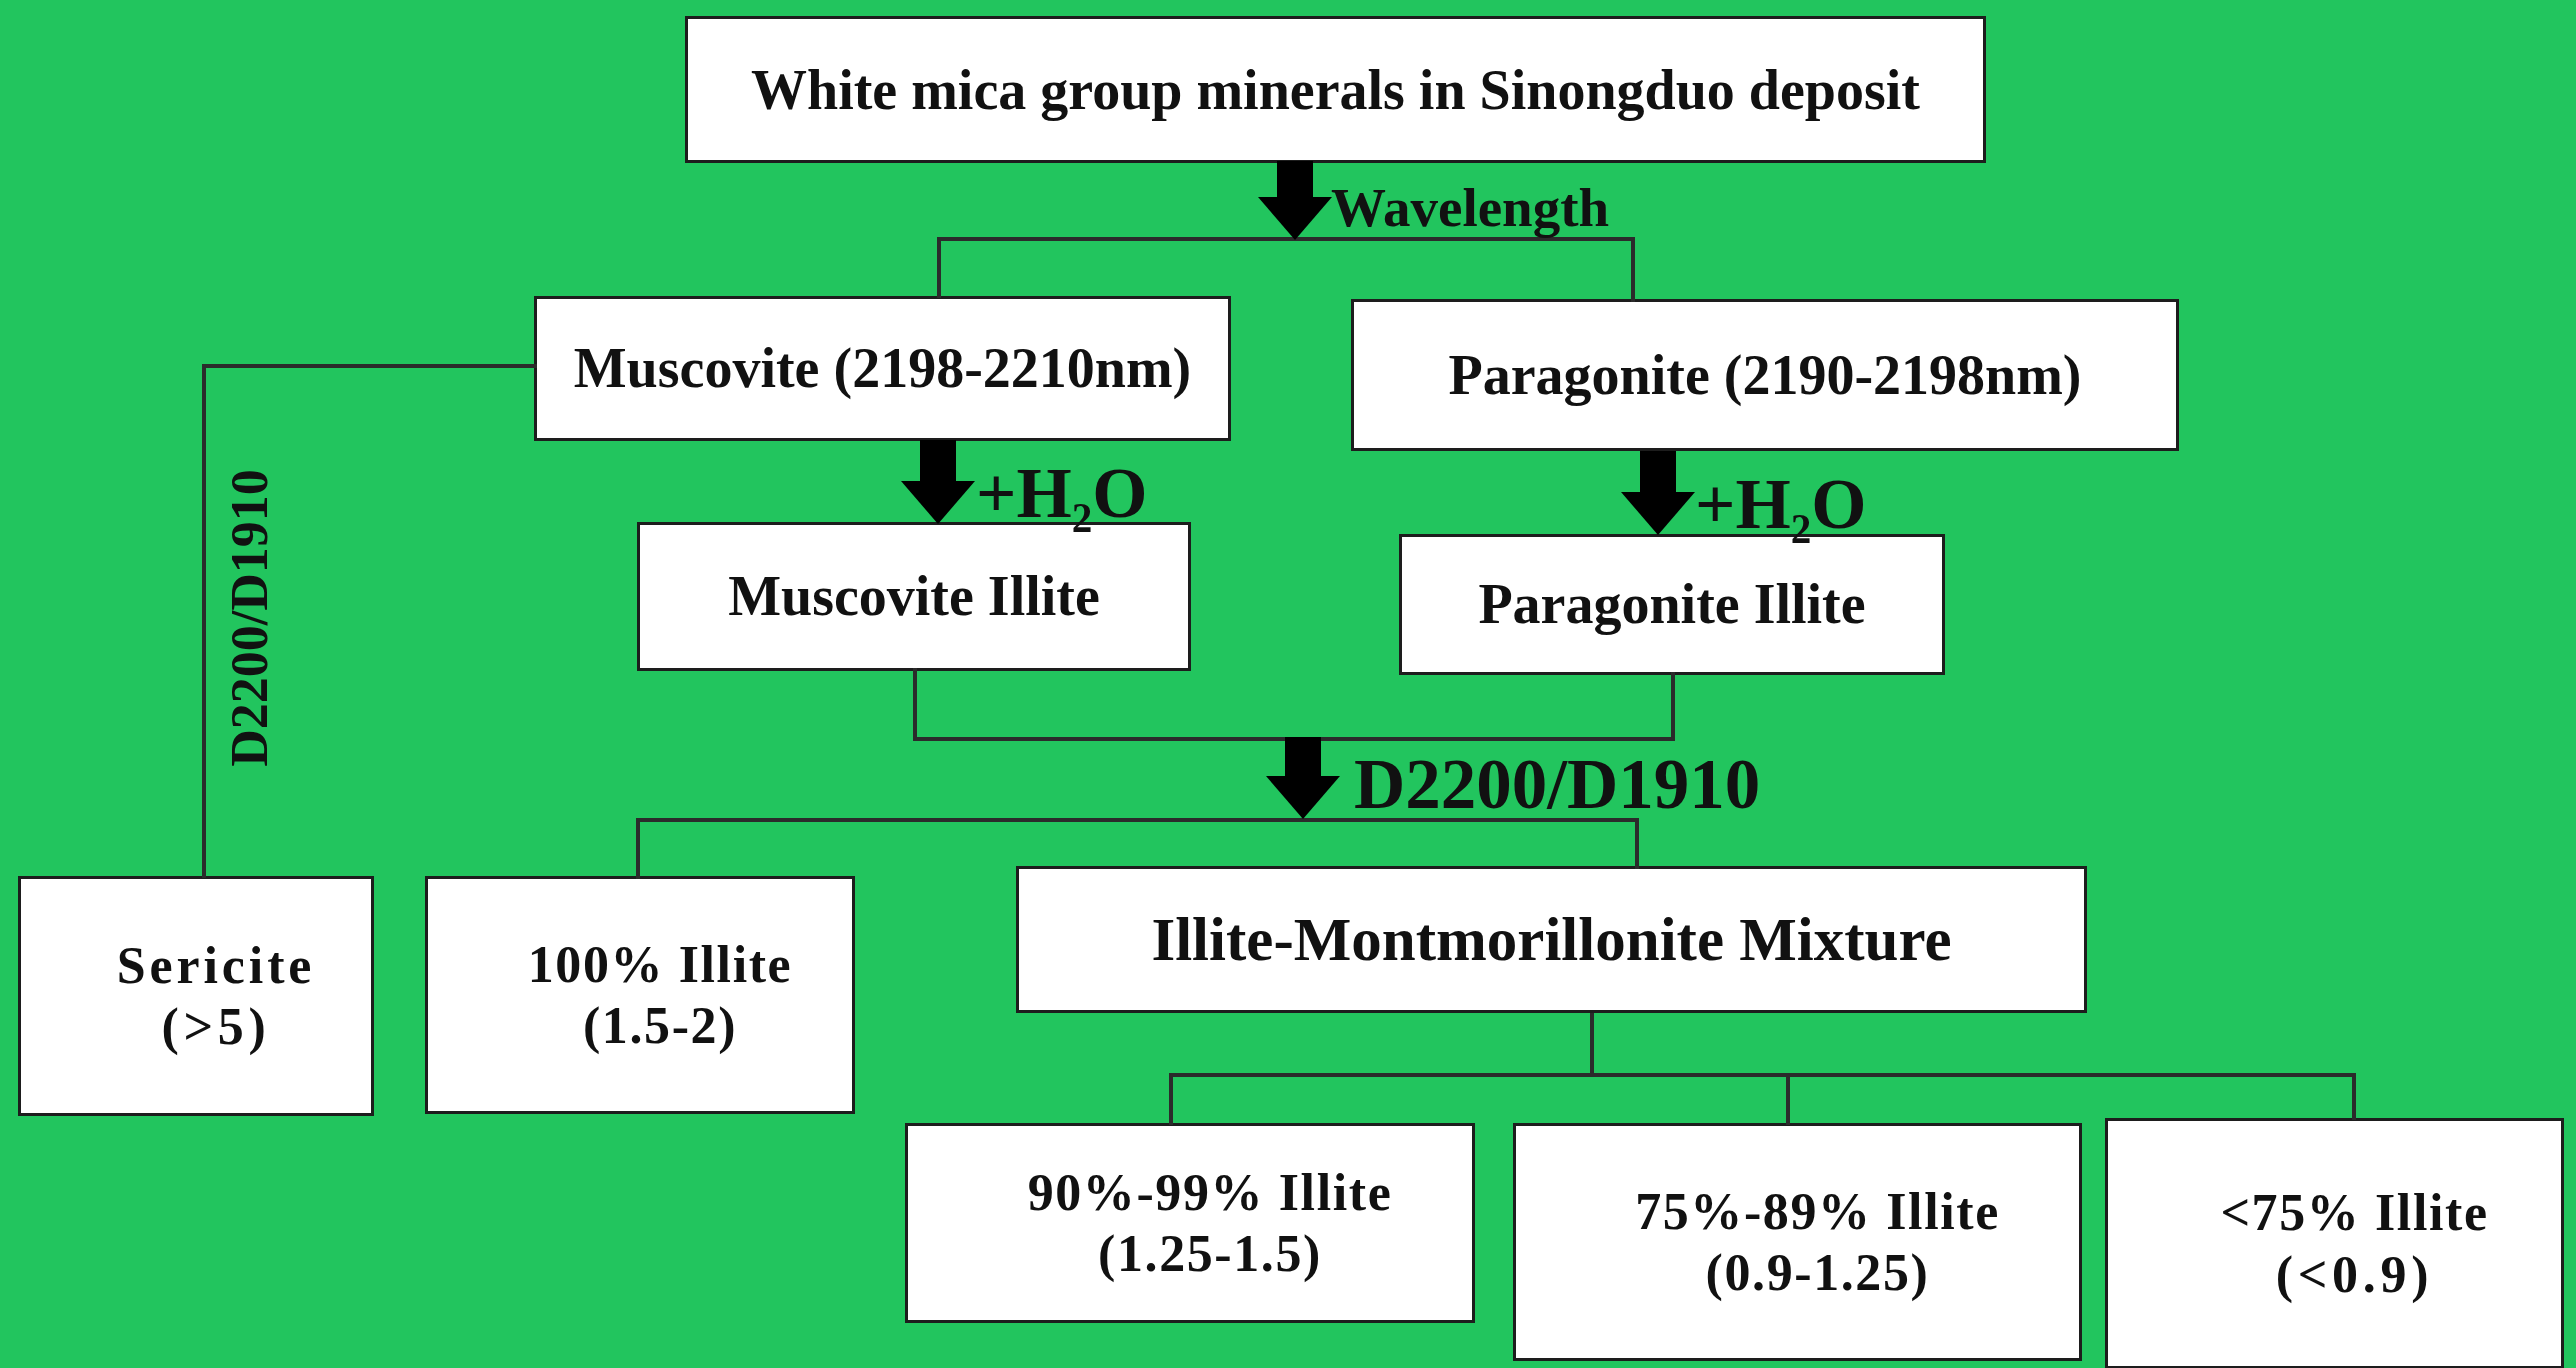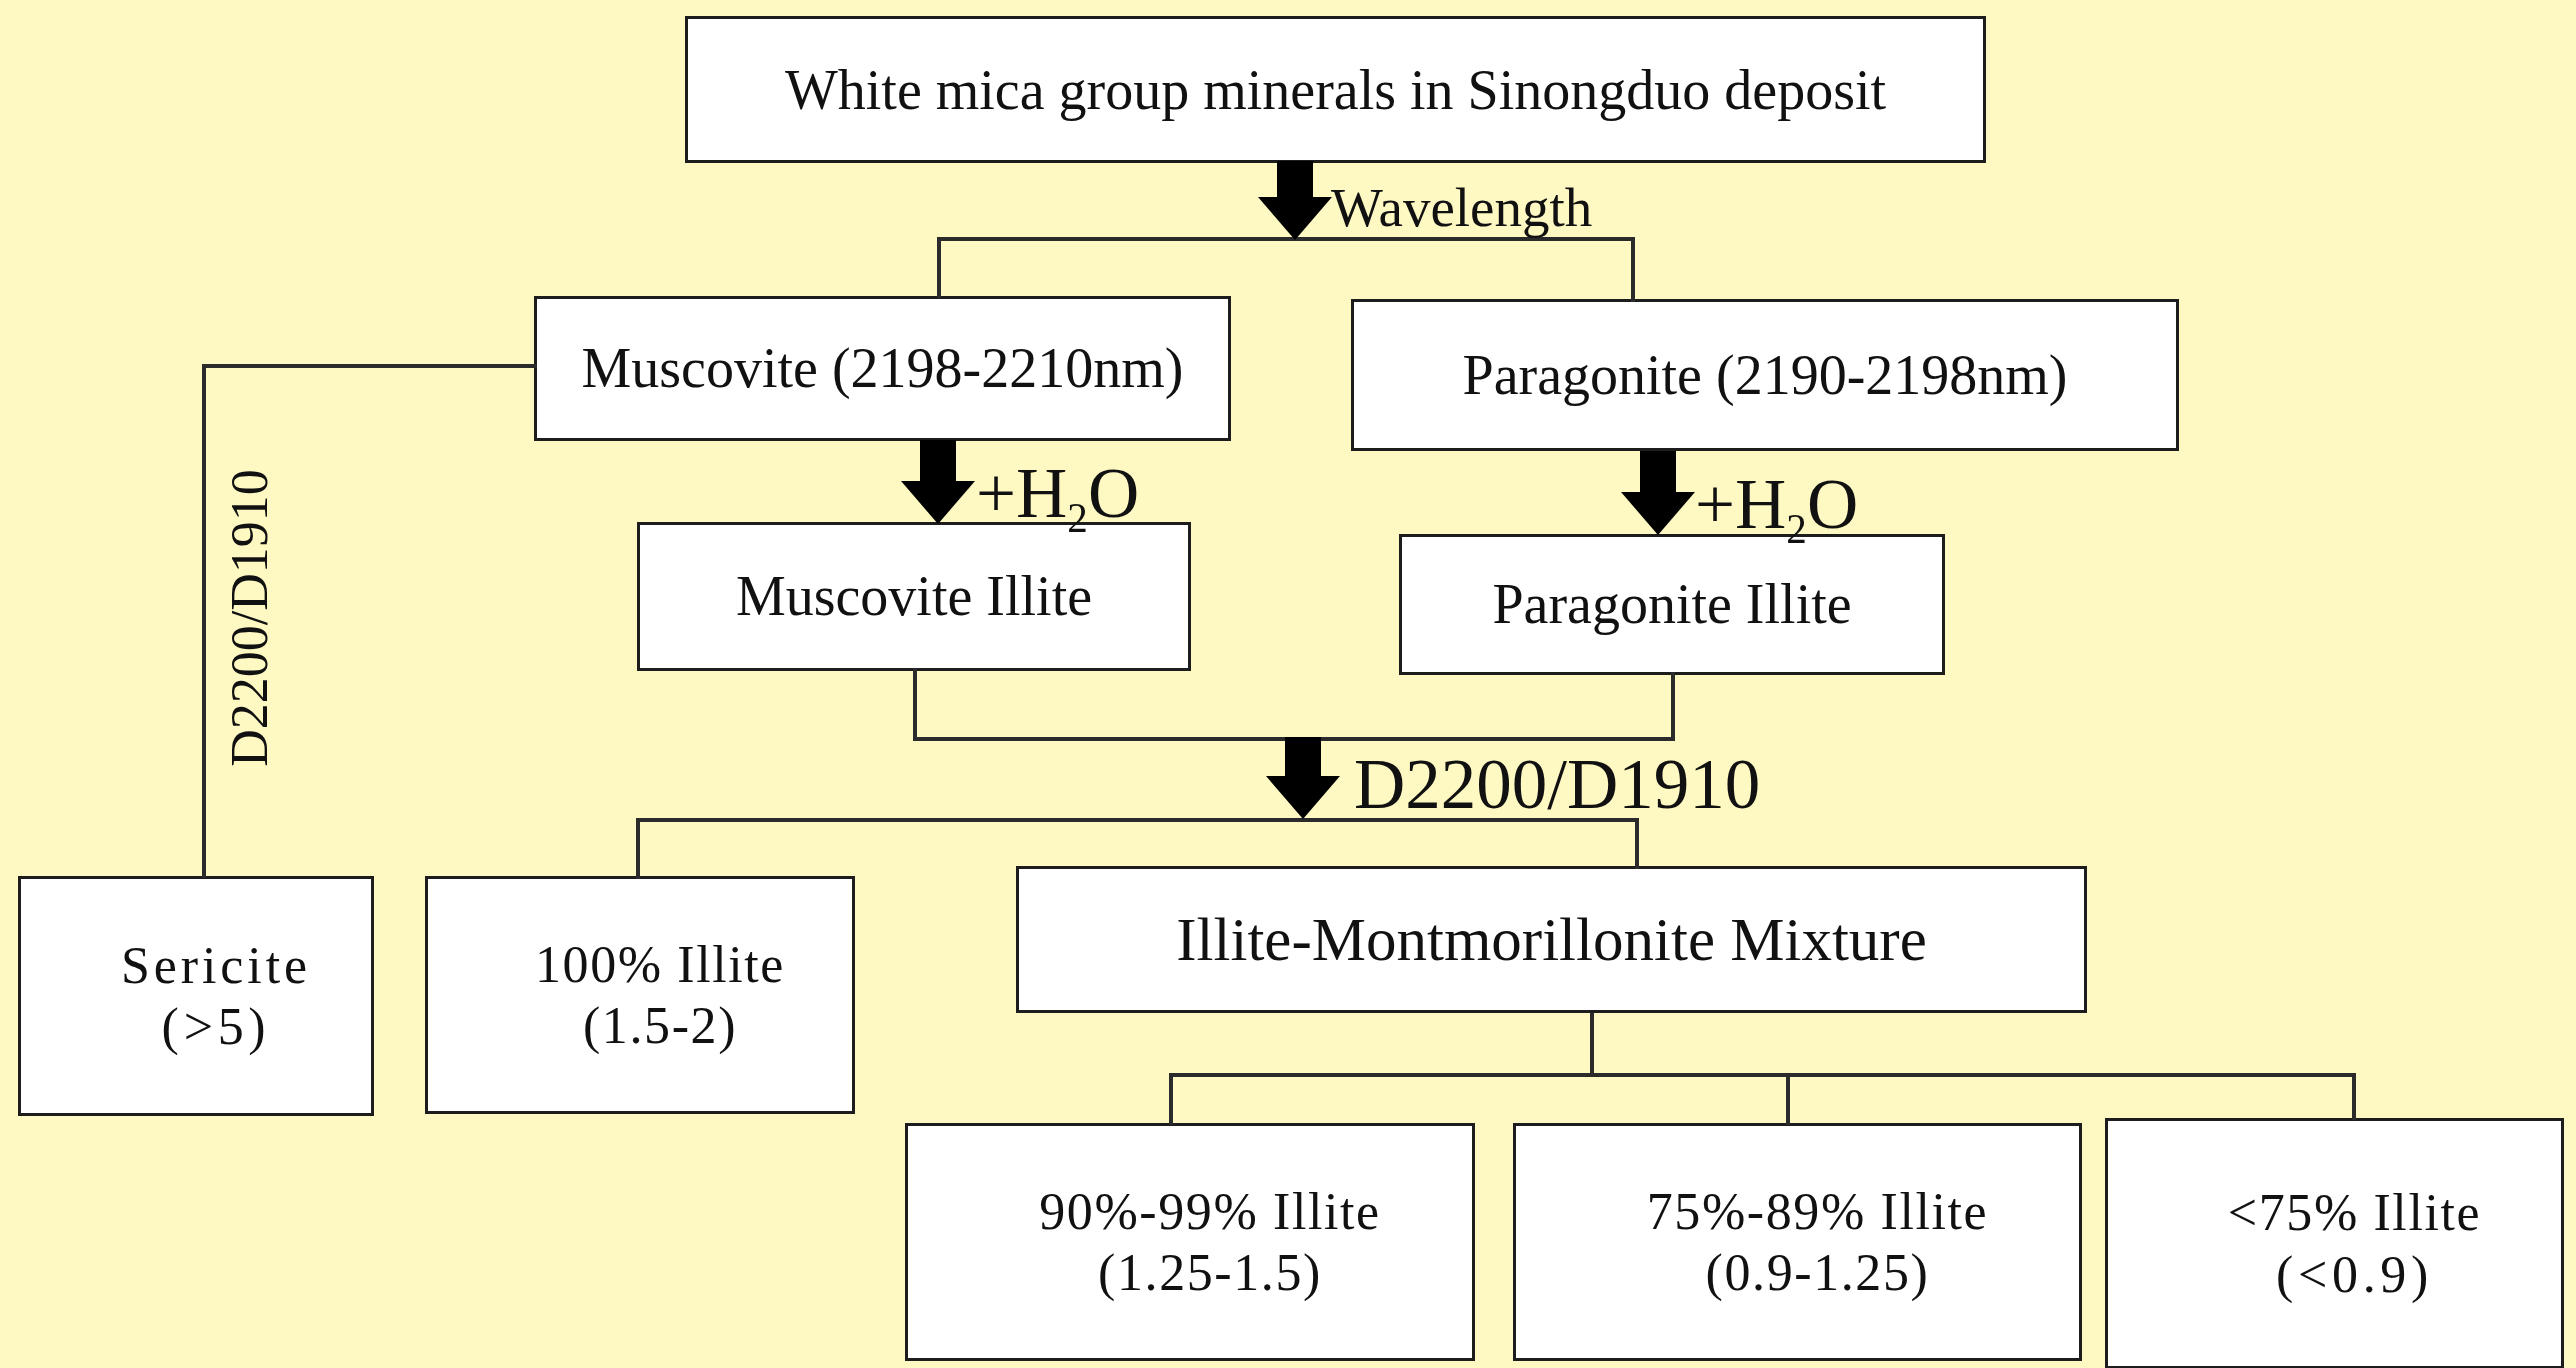--- a/index.html
+++ b/index.html
@@ -1,22 +1,23 @@
 <!DOCTYPE html>
 <html style="font-size:12.5px"><head>
 <meta charset="utf-8">
 <style>
   html,body{margin:0;padding:0;background:#ffffff;}
   .diagram{
     position:relative;
     width:2576px;height:1368px;
-    background:#fef9c3;
+    background:#22c55e;
     font-family:"Liberation Serif","DejaVu Serif",serif;
     color:#111111;
     overflow:hidden;
+    font-weight:bold;
   }
   .box{
     position:absolute;
     box-sizing:border-box;
     border:3.9px solid #1d1d1d;
     background:#ffffff;
     display:flex;
     flex-direction:column;
     align-items:center;
     justify-content:center;
@@ -75,21 +76,21 @@
 
   <div class="box small" style="left:425px;top:876px;width:430px;height:238px;">
     <span>100% Illite</span>
     <span>(1.5-2)</span>
   </div>
 
   <div class="box mixture" style="left:1016px;top:866px;width:1071px;height:147px;">
     <span>Illite-Montmorillonite Mixture</span>
   </div>
 
-  <div class="box small" style="left:905px;top:1123px;width:570px;height:238px;">
+  <div class="box small" style="left:905px;top:1123px;width:570px;height:200px;">
     <span>90%-99% Illite</span>
     <span>(1.25-1.5)</span>
   </div>
 
   <div class="box small" style="left:1513px;top:1123px;width:569px;height:238px;">
     <span>75%-89% Illite</span>
     <span>(0.9-1.25)</span>
   </div>
 
   <div class="box small" style="left:2105px;top:1118px;width:459px;height:251px;">

